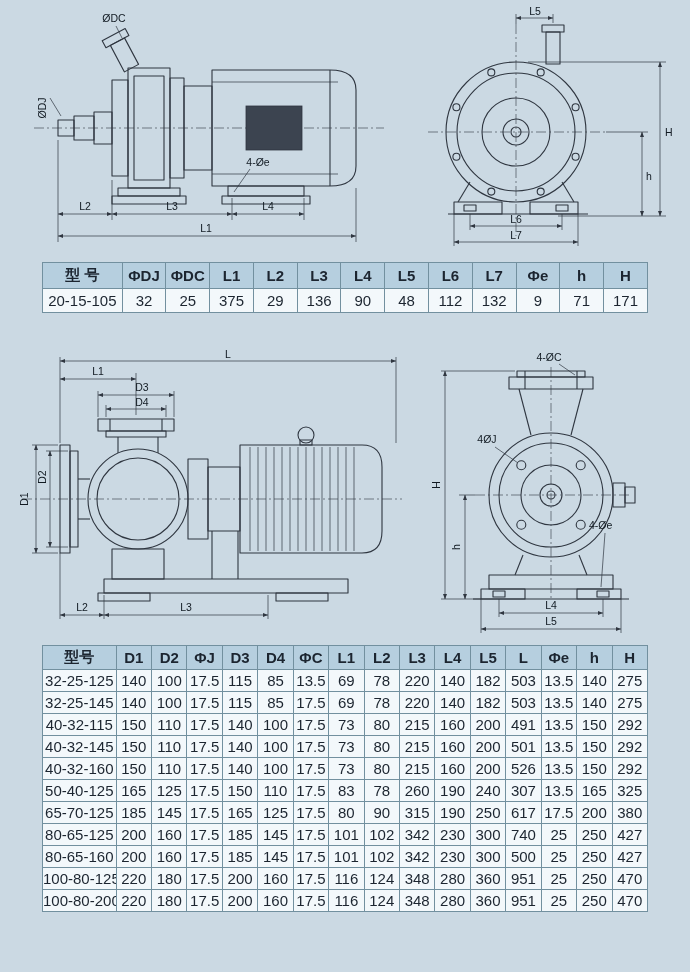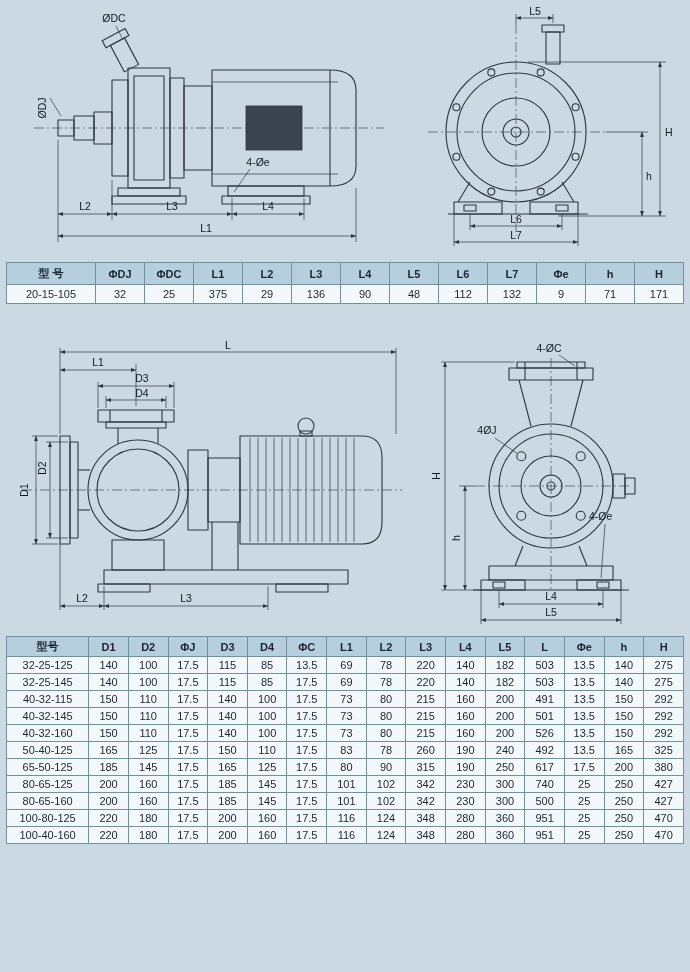--- a/index.html
+++ b/index.html
@@ -6,22 +6,22 @@
   .page{position:relative;width:690px;height:972px;margin:0 auto;background:var(--page_bg,#cbd9e3);
         font-family:"Liberation Sans",sans-serif;overflow:hidden;}
   .drawing-row{display:flex;justify-content:space-between;align-items:flex-start;padding:6px 6px 0 6px;}
   .drawing-row.second{margin-top:28px;}
   svg{display:block;}
   .s{fill:none;stroke:#2f3640;stroke-width:1.1;stroke-linejoin:round;}
   .f{fill:#3c4450;stroke:#2f3640;stroke-width:.8;}
   .c{fill:none;stroke:#2f3640;stroke-width:.6;stroke-dasharray:10 3 2 3;}
   .d{fill:none;stroke:#2f3640;stroke-width:.7;}
   .t{font:10.5px "Liberation Sans",sans-serif;fill:#111a22;}
-  table{border-collapse:collapse;table-layout:fixed;width:678px;margin:8px auto 0 auto;
-        background:var(--cell_bg,#f3f8fb);font-size:11px;color:#1c2530;}
+  table{border-collapse:collapse;table-layout:fixed;width:606px;margin:8px auto 0 auto;
+        background:var(--cell_bg,#f3f8fb);font-size:15px;color:#1c2530;}
   th,td{border:1px solid var(--grid,#72909f);text-align:center;padding:3px 0;overflow:hidden;white-space:nowrap;}
   th{background:var(--header_bg,#b6cfdf);font-weight:bold;}
   #t1 th:first-child,#t1 td:first-child{width:13%;}
   #t2 th:first-child,#t2 td:first-child{width:12%;margin-left:25px;}
   #t2 td,#t2 th{padding:2px 0;}
 </style>
 </head>
 <body>
 
 <svg width="0" height="0" style="position:absolute" aria-hidden="true">
@@ -467,27 +467,27 @@
           <td>125</td>
           <td>17.5</td>
           <td>150</td>
           <td>110</td>
           <td>17.5</td>
           <td>83</td>
           <td>78</td>
           <td>260</td>
           <td>190</td>
           <td>240</td>
-          <td>492</td>
+          <td>307</td>
           <td>13.5</td>
           <td>165</td>
           <td>325</td>
         </tr>
         <tr>
-          <td>65-50-125</td>
+          <td>65-70-125</td>
           <td>185</td>
           <td>145</td>
           <td>17.5</td>
           <td>165</td>
           <td>125</td>
           <td>17.5</td>
           <td>80</td>
           <td>90</td>
           <td>315</td>
           <td>190</td>
@@ -545,21 +545,21 @@
           <td>124</td>
           <td>348</td>
           <td>280</td>
           <td>360</td>
           <td>951</td>
           <td>25</td>
           <td>250</td>
           <td>470</td>
         </tr>
         <tr>
-          <td>100-40-160</td>
+          <td>100-80-200</td>
           <td>220</td>
           <td>180</td>
           <td>17.5</td>
           <td>200</td>
           <td>160</td>
           <td>17.5</td>
           <td>116</td>
           <td>124</td>
           <td>348</td>
           <td>280</td>

